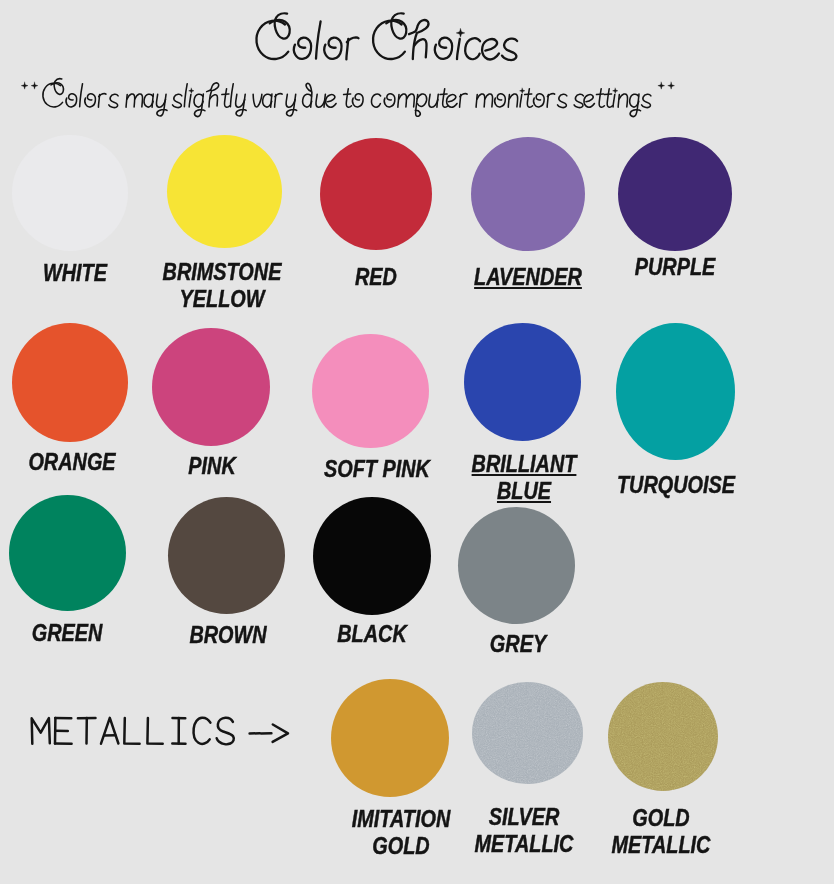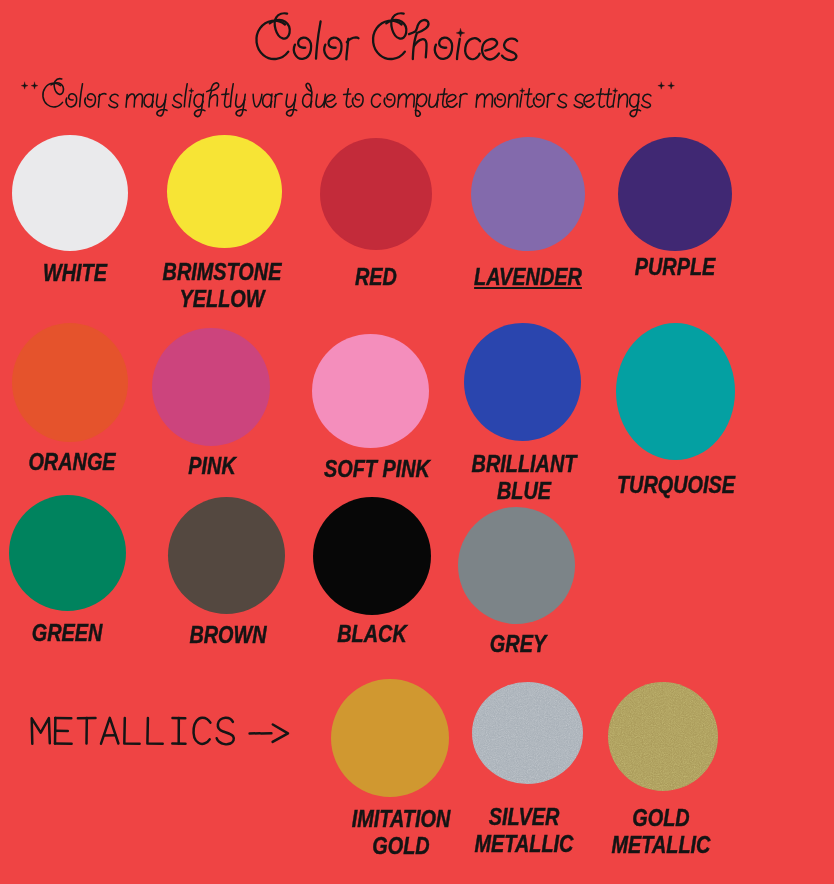--- a/index.html
+++ b/index.html
@@ -1,19 +1,19 @@
 <!DOCTYPE html>
 <html><head>
 <meta charset="utf-8">
 <title>Color Choices</title>
 <style>
   html,body{margin:0;padding:0;}
   body{width:834px;height:884px;background:#ffffff;overflow:hidden;
        font-family:"Liberation Sans",sans-serif;}
-  #page{position:relative;width:834px;height:884px;background:#ef4444;}
+  #page{position:relative;width:834px;height:884px;background:#e5e5e5;}
   #ink{position:absolute;left:0;top:0;width:834px;height:884px;pointer-events:none;}
   #ink path{fill:none;stroke:#151515;stroke-width:2.3;stroke-linecap:round;stroke-linejoin:round;}
   #ink .sub path{stroke-width:1.55;}
   #ink .met path{stroke-width:2.5;}
   #ink path.f{fill:#151515;stroke-width:0.35;}
   .swatch{position:absolute;border-radius:50%;background-repeat:repeat;}
   .swatch .grain{position:absolute;left:0;top:0;width:100%;height:100%;
       border-radius:50%;mix-blend-mode:overlay;opacity:.5;pointer-events:none;}
   .lbl{position:absolute;font-family:"Liberation Sans",sans-serif;font-weight:bold;
        font-style:italic;color:#141414;text-align:center;line-height:27px;
@@ -205,21 +205,21 @@
       </div>
       <div class="swatch tex-solid" style="left: 152px; top: 328px; width: 118px; height: 118px; background-color: rgb(204, 68, 125);"></div>
       <div class="lbl" style="left: 52.1px; top: 452.7px; width: 320px;">
         <div class="lbl-line">PINK</div>
       </div>
       <div class="swatch tex-solid" style="left: 311.5px; top: 334px; width: 117px; height: 114px; background-color: rgb(244, 142, 188);"></div>
       <div class="lbl" style="left: 208px; top: 456.2px; width: 320px; padding-left: 9px;">
         <div class="lbl-line">SOFT PINK</div>
       </div>
       <div class="swatch tex-solid" style="left: 463.5px; top: 323px; width: 117px; height: 118px; background-color: rgb(42, 69, 174);"></div>
-      <div class="lbl" style="left: 364.3px; top: 450.5px; width: 320px;">
+      <div class="lbl" style="left: 364.3px; top: 450.5px; width: 320px; text-decoration: underline;">
         <div class="lbl-line">BRILLIANT</div>
         <div class="lbl-line">BLUE</div>
       </div>
       <div class="swatch tex-solid" style="left: 615.5px; top: 322.5px; width: 119px; height: 137px; background-color: rgb(4, 160, 162);"></div>
       <div class="lbl" style="left: 516px; top: 471.7px; width: 320px;">
         <div class="lbl-line">TURQUOISE</div>
       </div>
       <div class="swatch tex-solid" style="left: 8.5px; top: 495px; width: 117px; height: 116px; background-color: rgb(0, 131, 94);"></div>
       <div class="lbl" style="left: -92.6px; top: 620.3px; width: 320px;">
         <div class="lbl-line">GREEN</div>

